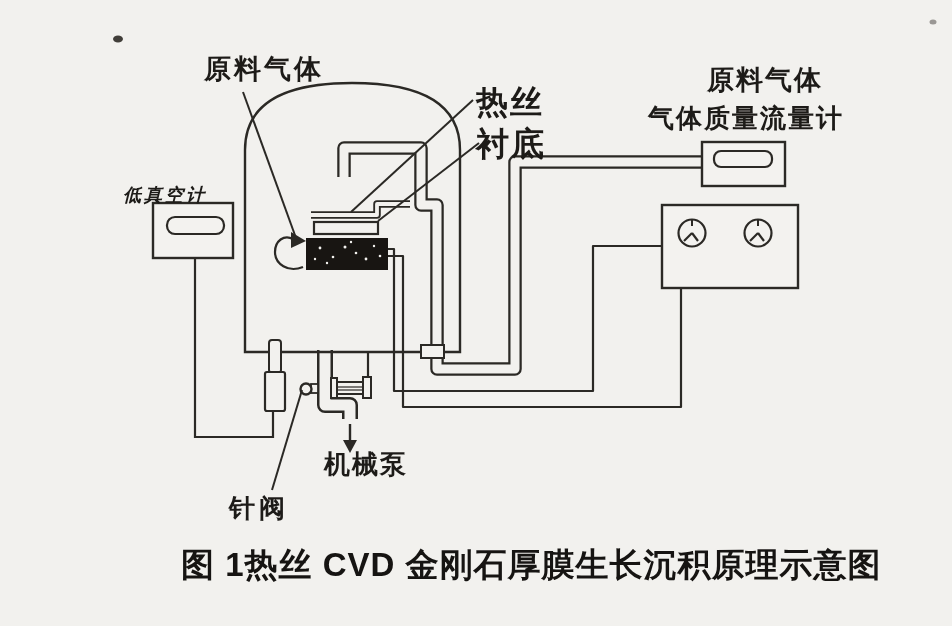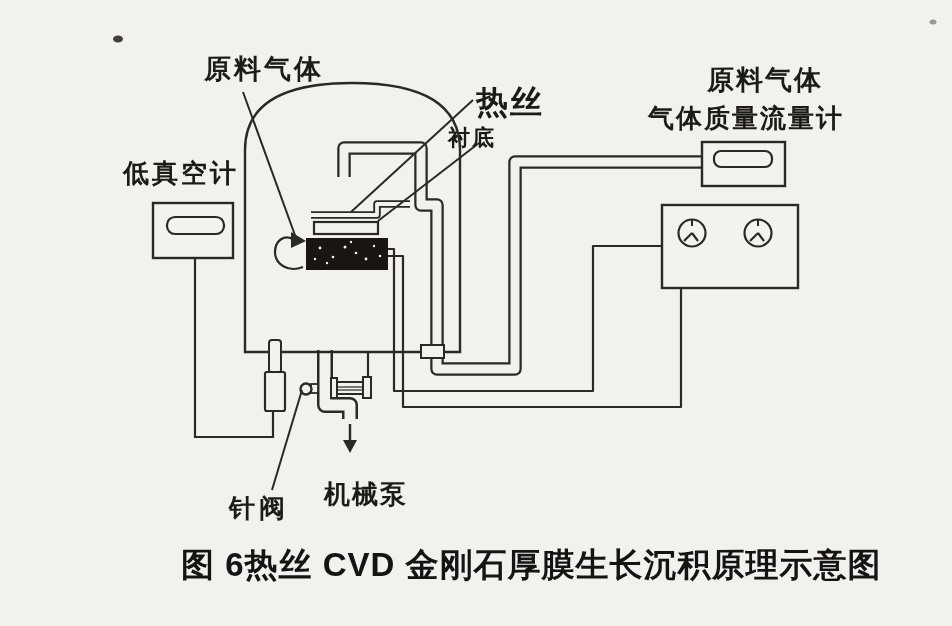--- a/index.html
+++ b/index.html
@@ -120,30 +120,30 @@
         <line x1="758" y1="233" x2="750" y2="241" stroke="#2b2925" stroke-width="2.2"></line>
         <line x1="758" y1="233" x2="764" y2="241" stroke="#2b2925" stroke-width="2.2"></line>
       </g>
     </g>
   </svg>
 
   <div class="lbl" style="left:204px;top:56px;font-size:27px;letter-spacing:3px;">原料气体</div>
 
   <div class="lbl" style="left:476px;top:86px;font-size:32px;letter-spacing:2px;">热丝</div>
 
-  <div class="lbl" style="left:448px;top:127px;font-size:22px;letter-spacing:2px;text-align:right;">衬底</div>
+  <div class="lbl" style="left:476px;top:127px;font-size:33px;letter-spacing:2px;text-align:right;">衬底</div>
 
   <div class="lbl" style="left:707px;top:67px;font-size:27px;letter-spacing:2px;">原料气体</div>
 
   <div class="lbl" style="left:648px;top:105px;font-size:26px;letter-spacing:2px;text-align:right;">气体质量流量计</div>
 
-  <div class="lbl" style="left:123px;top:160px;font-size:26px;letter-spacing:3px;">低真空计</div>
+  <div class="lbl" style="left:123px;top:186px;font-size:18px;letter-spacing:3px;font-style:italic;">低真空计</div>
 
 
-  <div class="lbl" style="left:324px;top:451px;font-size:26px;letter-spacing:2px;margin-top:30px;">机械泵</div>
+  <div class="lbl" style="left:324px;top:451px;font-size:26px;letter-spacing:2px;">机械泵</div>
 
   <div class="lbl" style="left:229px;top:495px;font-size:26px;letter-spacing:4px;">针阀</div>
 
   <div class="caption">
-    <span>图 6</span><span class="cap-title">热丝 CVD 金刚石厚膜生长沉积原理示意图</span>
+    <span>图 1</span><span class="cap-title">热丝 CVD 金刚石厚膜生长沉积原理示意图</span>
   </div>
 
 </div>
 
 </body></html>

